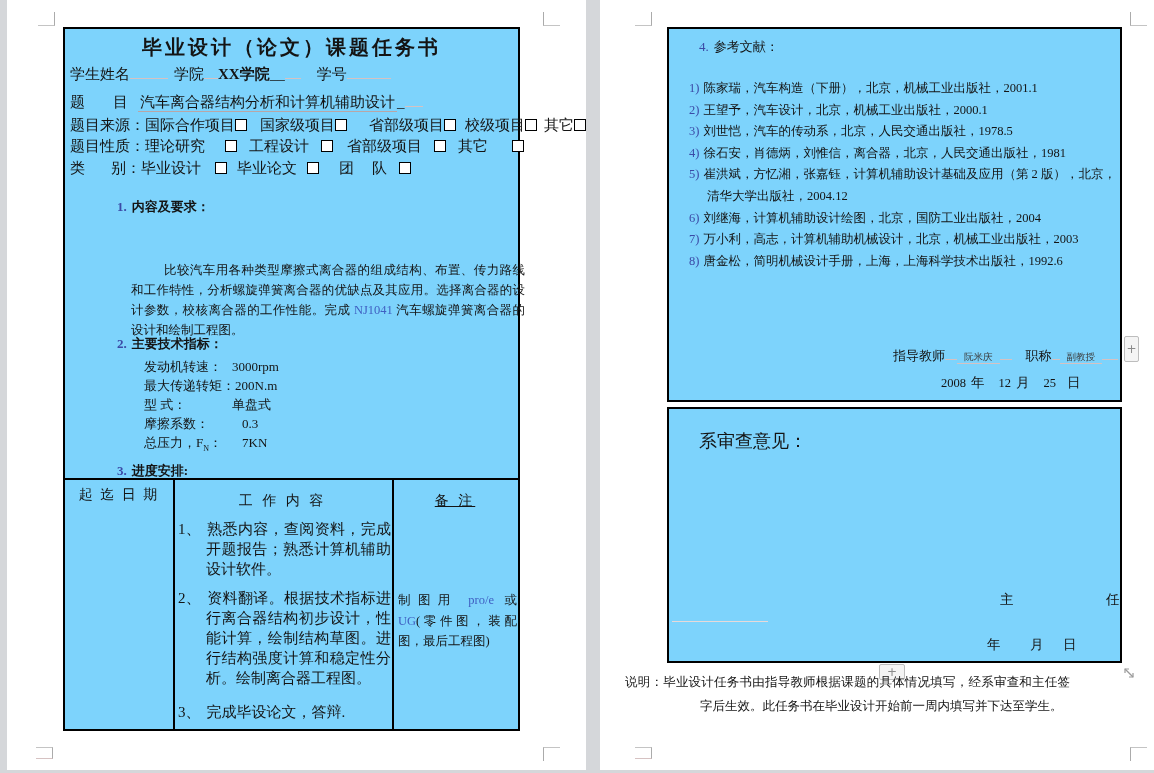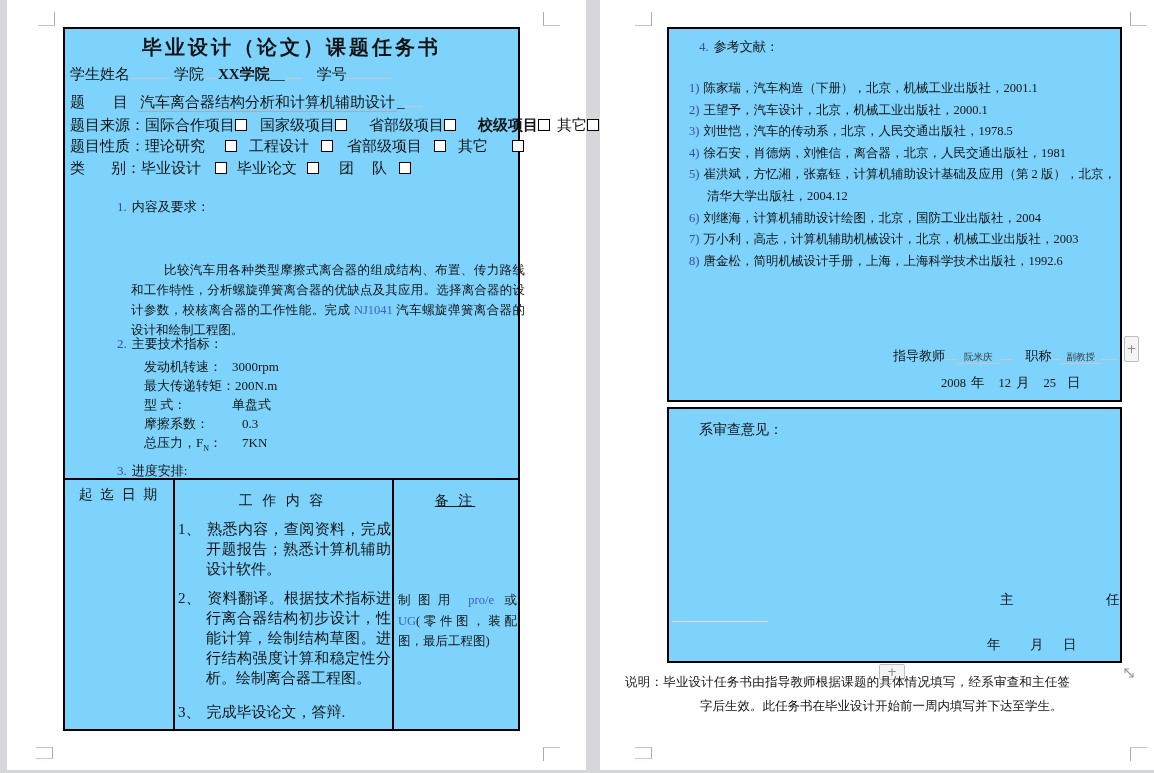--- a/index.html
+++ b/index.html
@@ -14,21 +14,21 @@
   .mark.bl{border-right:1px solid #ababab;border-top:1px solid #c4c4c4;}
   .mark.br{border-left:1px solid #ababab;border-top:1px solid #c4c4c4;}
   .docbox{position:absolute;border:2px solid #000;background:#7dd3fc;}
   
   #p1-title{position:absolute;left:0;right:0;top:5px;text-align:center;
             font-size:20px;font-weight:bold;letter-spacing:3px;}
   .frow{position:absolute;left:5px;white-space:nowrap;font-size:15px;}
   .bl{display:inline-block;height:12px;border-bottom:1px solid var(--blank-line);}
   .cb{display:inline-block;width:12px;height:12px;border:1px solid #000;background:#fff;
       vertical-align:-1px;}
-  .sect{position:absolute;left:52px;font-size:13px;white-space:nowrap;}
+  .sect{position:absolute;left:52px;font-size:13px;white-space:nowrap;font-weight:bold;}
   .snum{color:var(--accent-number);margin-right:5px;}
   .code{color:var(--accent-code);}
   #p1-para{position:absolute;left:66px;top:199px;width:394px;font-size:12.5px;
            line-height:20px;text-align:justify;text-indent:33px;margin-top:32px;}
   #p1-specs{position:absolute;left:79px;top:328px;font-size:13px;line-height:19px;}
   .spec-label{display:inline-block;min-width:88px;}
   sub{font-size:8px;}
   .tline{position:absolute;background:#000;}
   .th{position:absolute;text-align:center;font-size:14px;}
   #p1-worklist{position:absolute;left:113px;top:490px;width:213px;font-size:15px;
@@ -41,21 +41,21 @@
   #p2-s4{position:absolute;left:30px;top:9px;font-size:13px;}
   #p2-refs{position:absolute;left:20px;top:49px;width:434px;font-size:12.5px;line-height:21.6px;}
   .ref{padding-left:18px;text-indent:-18px;}
   .refnum{color:var(--accent-number);margin-right:4px;}
   #p2-advisor{position:absolute;left:224px;top:318px;font-size:13px;white-space:nowrap;}
   .sig-name{font-size:9.5px;color:#3a3a3a;border-bottom:1px solid var(--blank-line);
             padding:0 7px 1px;}
   #p2-date{position:absolute;left:267px;top:345px;font-size:13.5px;white-space:nowrap;}
   .digit{font-size:12.5px;margin:0 5px;}
   .dlabel{margin-right:9px;}
-  #p2-review-label{position:absolute;left:30px;top:12px;font-size:14px;}
+  #p2-review-label{position:absolute;left:30px;top:20px;font-size:18px;}
   #p2-faint-line{position:absolute;left:3px;top:212px;width:96px;
                  border-top:1px solid #e7d9d9;}
   .abs-span{position:absolute;font-size:13.5px;}
   .plusbtn{position:absolute;border:1px solid #bdbdbd;background:#f4f4f4;color:#8a8a8a;
            font-size:12px;border-radius:2px;display:flex;align-items:center;
            justify-content:center;font-family:"DejaVu Sans",sans-serif;cursor:pointer;}
   #p2-note{position:absolute;left:625px;top:671px;width:445px;font-size:12.5px;
            line-height:23.5px;padding-left:75px;text-indent:-75px;text-align:justify;}
   #resize-icon{position:absolute;left:1121px;top:665px;width:16px;height:16px;}
 </style>
@@ -84,21 +84,21 @@
 
     <div class="frow" style="top:36px;">
       <span>学生姓名</span><span class="bl" style="width:38px;"></span><span style="margin-left:6px;">学院</span><span class="bl" style="width:14px;"></span><b>XX学院</b><span>__</span><span class="bl" style="width:16px;"></span><span style="margin-left:16px;">学号</span><span class="bl" style="width:44px;"></span>
     </div>
 
     <div class="frow" style="top:64px;">
       <span>题</span><span style="margin-left:28px;">目</span><span style="display:inline-block;width:10px;"></span><span style="border-bottom:1px solid #b9a6a6;padding:0 2px 1px;">汽车离合器结构分析和计算机辅助设计</span><span>_</span><span class="bl" style="width:18px;"></span>
     </div>
 
     <div class="frow" style="top:87px;">
-      <span>题目来源：</span><span>国际合作项目</span><span class="cb"></span><span style="margin-left:13px;">国家级项目</span><span class="cb"></span><span style="margin-left:22px;">省部级项目</span><span class="cb"></span><span style="margin-left:22px;font-weight:bold;">校级项目</span><span class="cb"></span><span style="margin-left:7px;">其它</span><span class="cb"></span>
+      <span>题目来源：</span><span>国际合作项目</span><span class="cb"></span><span style="margin-left:13px;">国家级项目</span><span class="cb"></span><span style="margin-left:22px;">省部级项目</span><span class="cb"></span><span style="margin-left:9px;">校级项目</span><span class="cb"></span><span style="margin-left:7px;">其它</span><span class="cb"></span>
     </div>
 
     <div class="frow" style="top:108px;">
       <span>题目性质：</span><span>理论研究</span><span class="cb" style="margin-left:20px;"></span><span style="margin-left:12px;">工程设计</span><span class="cb" style="margin-left:12px;"></span><span style="margin-left:14px;">省部级项目</span><span class="cb" style="margin-left:12px;"></span><span style="margin-left:12px;">其它</span><span class="cb" style="margin-left:24px;"></span>
     </div>
 
     <div class="frow" style="top:130px;">
       <span>类</span><span style="margin-left:26px;">别：</span><span>毕业设计</span><span class="cb" style="margin-left:14px;"></span><span style="margin-left:10px;">毕业论文</span><span class="cb" style="margin-left:10px;"></span><span style="margin-left:20px;">团</span><span style="margin-left:18px;">队</span><span class="cb" style="margin-left:12px;"></span>
     </div>
 

